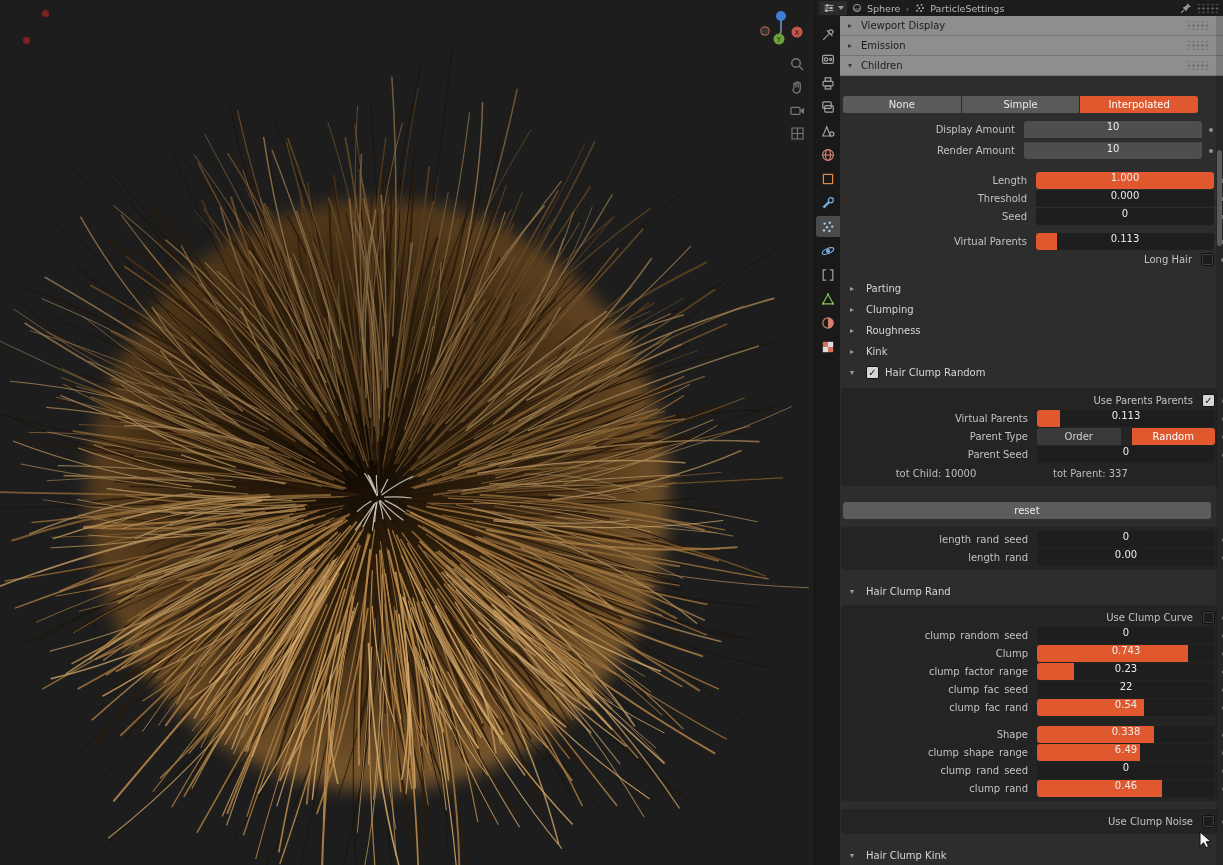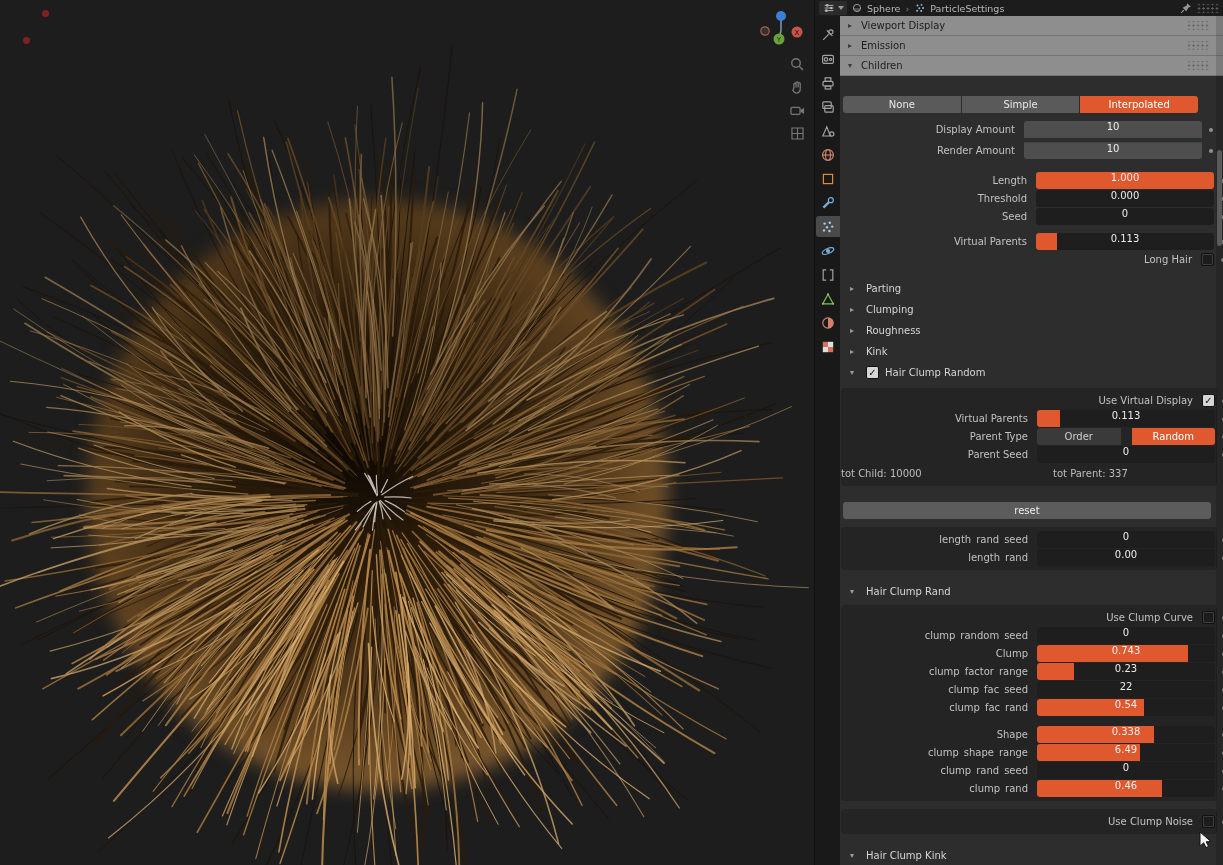--- a/index.html
+++ b/index.html
@@ -72,21 +72,21 @@
   .cb{width:13px;height:13px;border-radius:2px;background:#1c1c1c;border:1px solid #121212;box-shadow:inset 0 0 0 1px #3d3d3d;display:flex;align-items:center;justify-content:center}
   .cb.checked{background:#d6d6d6;box-shadow:none;color:#151515;font-size:10px;font-weight:bold}
   .cbrow .lbl{flex:1;width:auto}
 
   .subhead{display:flex;align-items:center;height:20px;margin:1px 0 0 0;padding:0 10px;color:#d6d6d6;gap:6px}
   .subhead .tri{width:10px;color:#9c9c9c;font-size:8px}
 
   .block{background:#242424;border-radius:4px;margin-left:1px;width:376px;padding:3px 0}
 
   .totrow{display:flex;align-items:center;height:16px;color:#bdbdbd;width:376px;margin:2px 0}
-  .tot1{width:190px;text-align:left}
+  .tot1{width:190px;text-align:center}
   .tot2{margin-left:22px}
 
   .resetbtn{margin-left:3px;width:368px;height:17px;background:#5c5c5c;border-radius:3px;display:flex;align-items:center;justify-content:center;color:#ececec}
 
   .dropdown{position:absolute;inset:0;background:#44474a;border-radius:3px;display:flex;align-items:flex-end;color:#e6e6e6;padding:0 18px 0 8px}
   .ddarrow{position:absolute;right:5px;top:4px;color:#cfcfcf;font-size:8px}
 
   .scrolltrack{position:absolute;right:0;top:0;bottom:0;width:7px;background:rgba(0,0,0,.14)}
   .scrollthumb{position:absolute;right:1px;top:134px;width:5px;height:96px;background:#5a5a5a;border-radius:2.5px}
 
@@ -1333,21 +1333,21 @@
         <span class="tri">▾</span>
         <span class="cb checked">
             <span>✓</span>
           </span>
         <span>Hair Clump Random</span>
       </div>
       <div class="sp6"></div>
 
       <div class="block">
         <div class="row cbrow">
-          <div class="lbl">Use Virtual Display</div>
+          <div class="lbl">Use Parents Parents</div>
           <span class="cb checked">
               <span>✓</span>
             </span>
           <div class="dotcol">
               <span class="dot"></span>
             </div>
         </div>
         <div class="row">
           <div class="lbl">Virtual Parents</div>
           <div class="ctrl">

